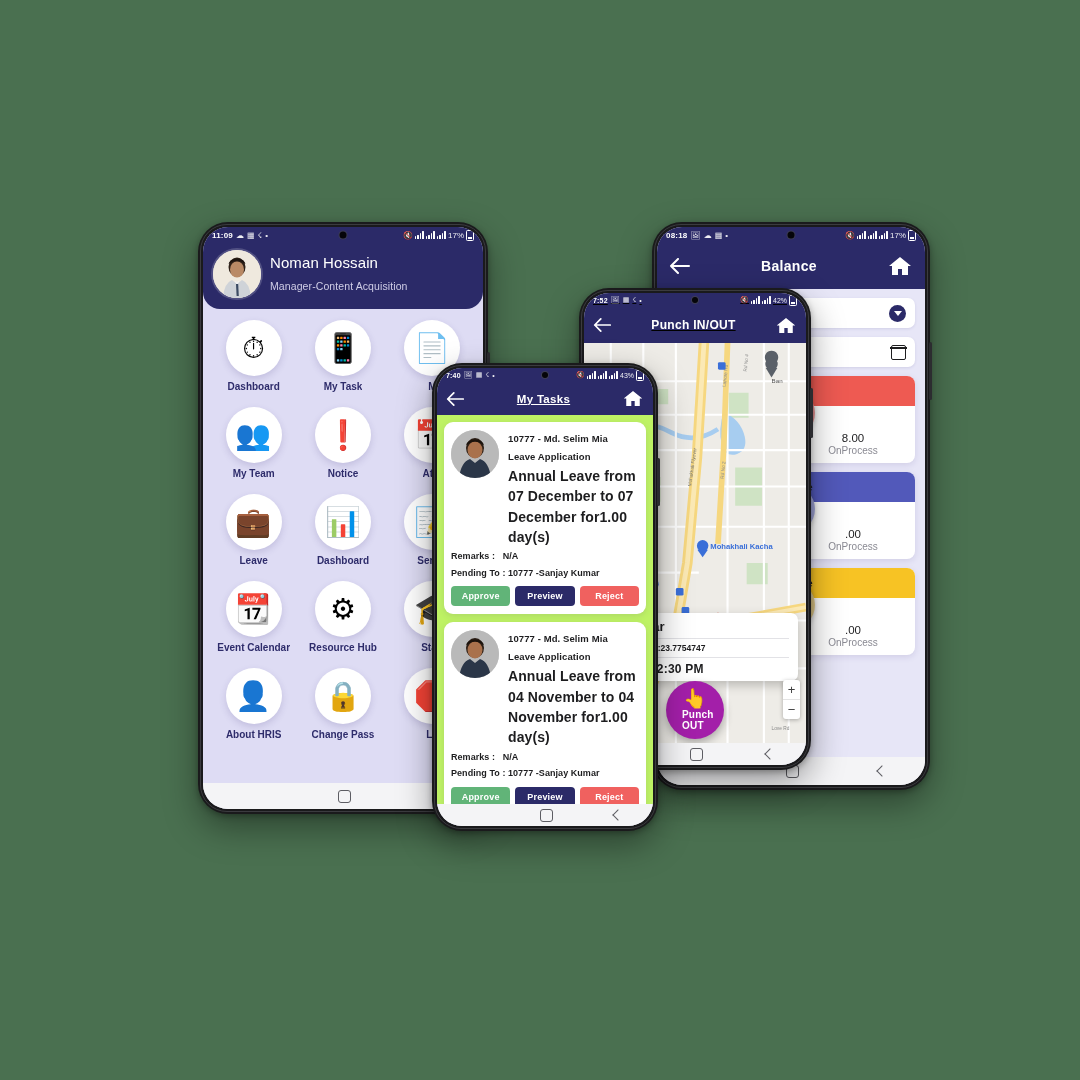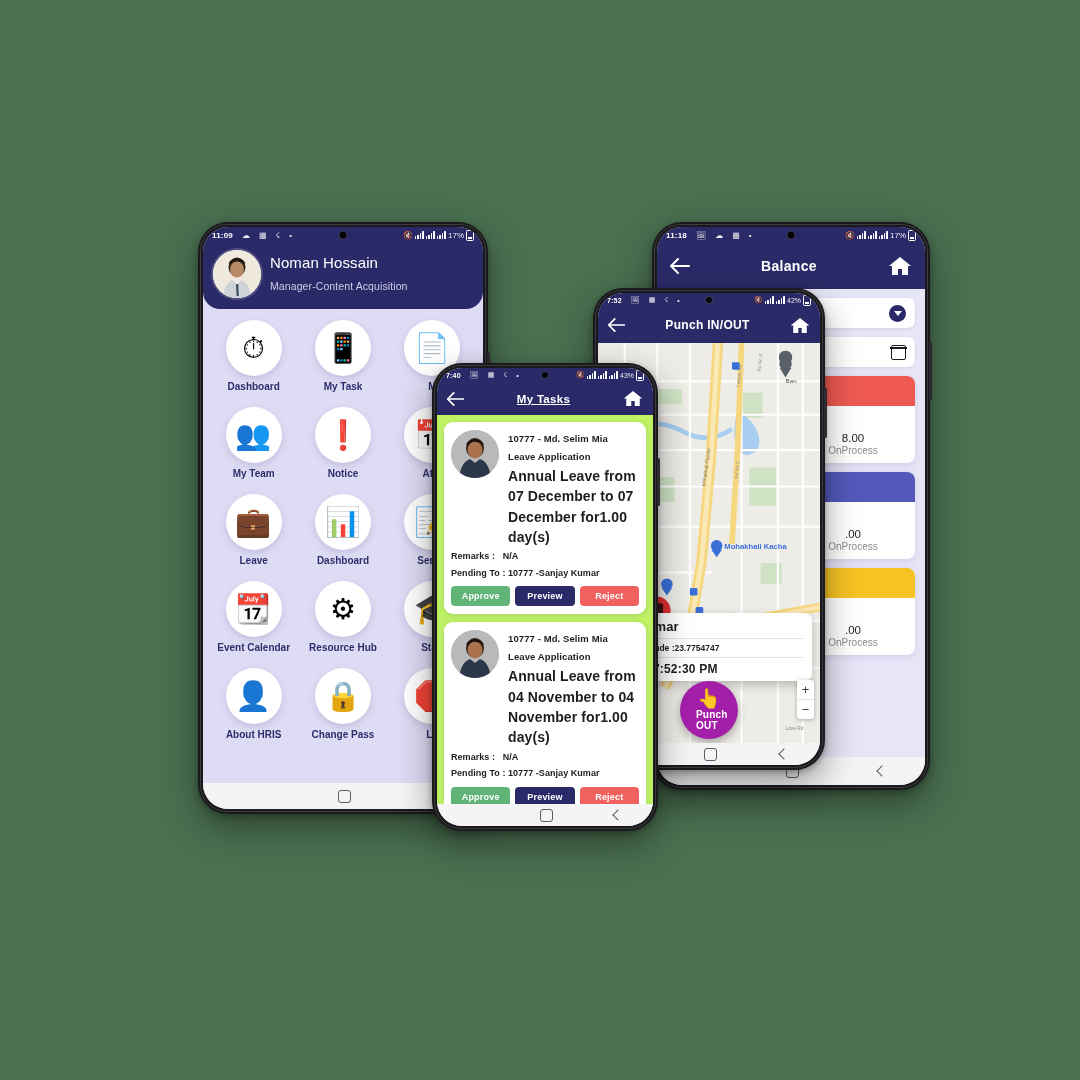--- a/index.html
+++ b/index.html
@@ -34,21 +34,21 @@
   .btn-vol{position:absolute;right:-2px;width:3px;border-radius:2px;background:#2c2c30;}
 
   
   .statusbar{
     background:#2b2a68;color:#fff;
     display:flex;align-items:center;justify-content:space-between;
     padding:0 9px;
     flex:none;
     position:relative;
   }
-  .sb-left{display:flex;align-items:center;gap:9px;}
+  .sb-left{display:flex;align-items:center;gap:3px;}
   .sb-right{display:flex;align-items:center;gap:2px;}
   .sb-time{font-weight:700;letter-spacing:.2px;}
   .sb-ic{display:inline-block;opacity:.92;}
   .punch-hole{
     position:absolute;left:50%;top:50%;transform:translate(-50%,-50%);
     background:#050509;border-radius:50%;
     box-shadow:0 0 0 1px #3c3c55;
   }
   .sig{display:inline-flex;align-items:flex-end;gap:1px;height:8px;}
   .sig i{display:block;width:1.5px;background:#fff;border-radius:.5px;}
@@ -111,21 +111,21 @@
     color:#5d5d63;
   }
   .navbar span{display:block;}
   #phone1 .navbar{height:26px;}
   .nb-recent{width:11px;height:10px;display:flex;justify-content:space-between;}
   .nb-recent i{width:1.5px;background:#5d5d63;display:block;}
   .nb-home{width:11px;height:11px;border:1.6px solid #5d5d63;border-radius:3px;}
   .nb-back{width:7px;height:7px;border-left:1.6px solid #5d5d63;border-bottom:1.6px solid #5d5d63;transform:rotate(45deg);}
 
   
-  #phone2{left:593px;top:288px;width:232px;height:482px;}
+  #phone2{left:579px;top:288px;width:232px;height:482px;text-decoration:underline;}
   #phone2 .statusbar{height:14px;font-size:7px;}
   #phone2 .punch-hole{width:6px;height:6px;}
   #phone2 .appbar{height:36px;padding:0 9px;}
   #phone2 .appbar .ttl{font-size:12px;}
   .map{
     flex:1;position:relative;overflow:hidden;background:#eceae5;
   }
   .map-bg{position:absolute;inset:0;}
   .map-card{
     position:absolute;left:8px;right:8px;bottom:62px;
@@ -240,21 +240,21 @@
 <body>
 
 <div class="stage">
 
   <div class="phone" id="phone4">
     <div class="btn-vol" style="top:120px;height:58px;"></div>
     <div class="screen">
 
       <div class="statusbar">
         <div class="sb-left">
-          <span class="sb-time">11:18</span>
+          <span class="sb-time">08:18</span>
           <span class="sb-ic">🖼</span>
           <span class="sb-ic">☁</span>
           <span class="sb-ic">▦</span>
           <span class="sb-ic">•</span>
         </div>
         <div class="punch-hole"></div>
         <div class="sb-right">
           <span class="sb-ic">🔇</span>
           <span class="sig">
               <i></i>

